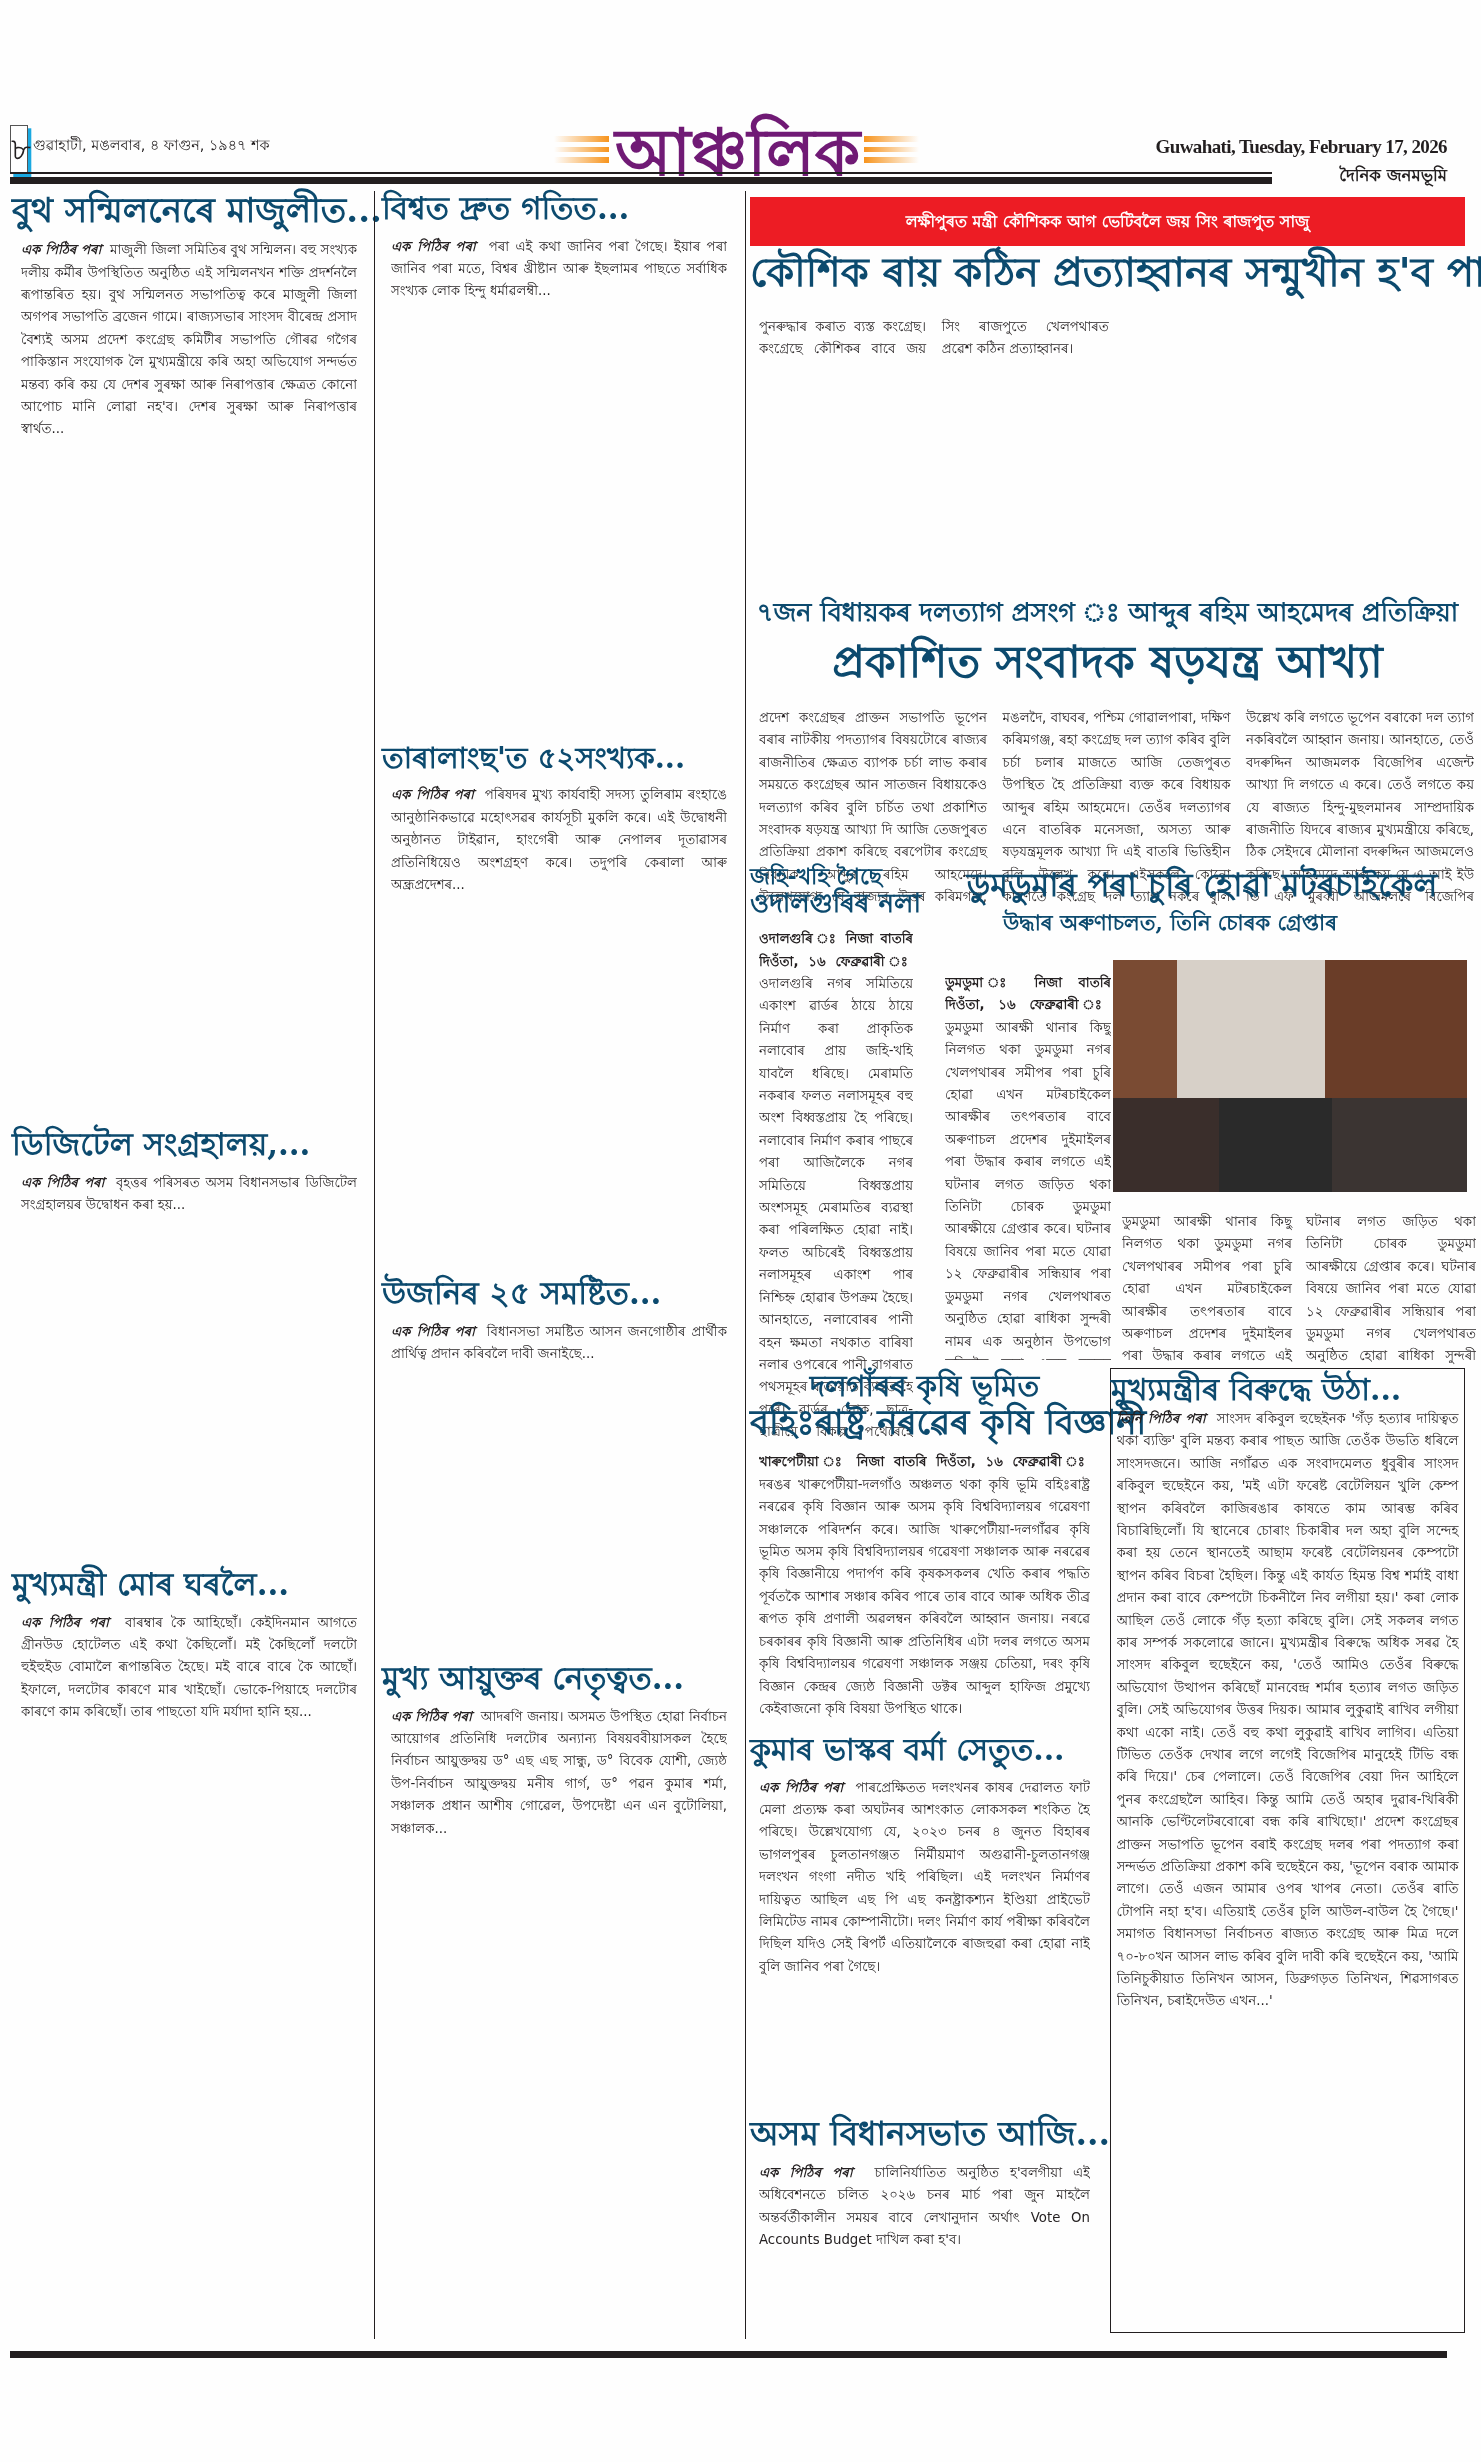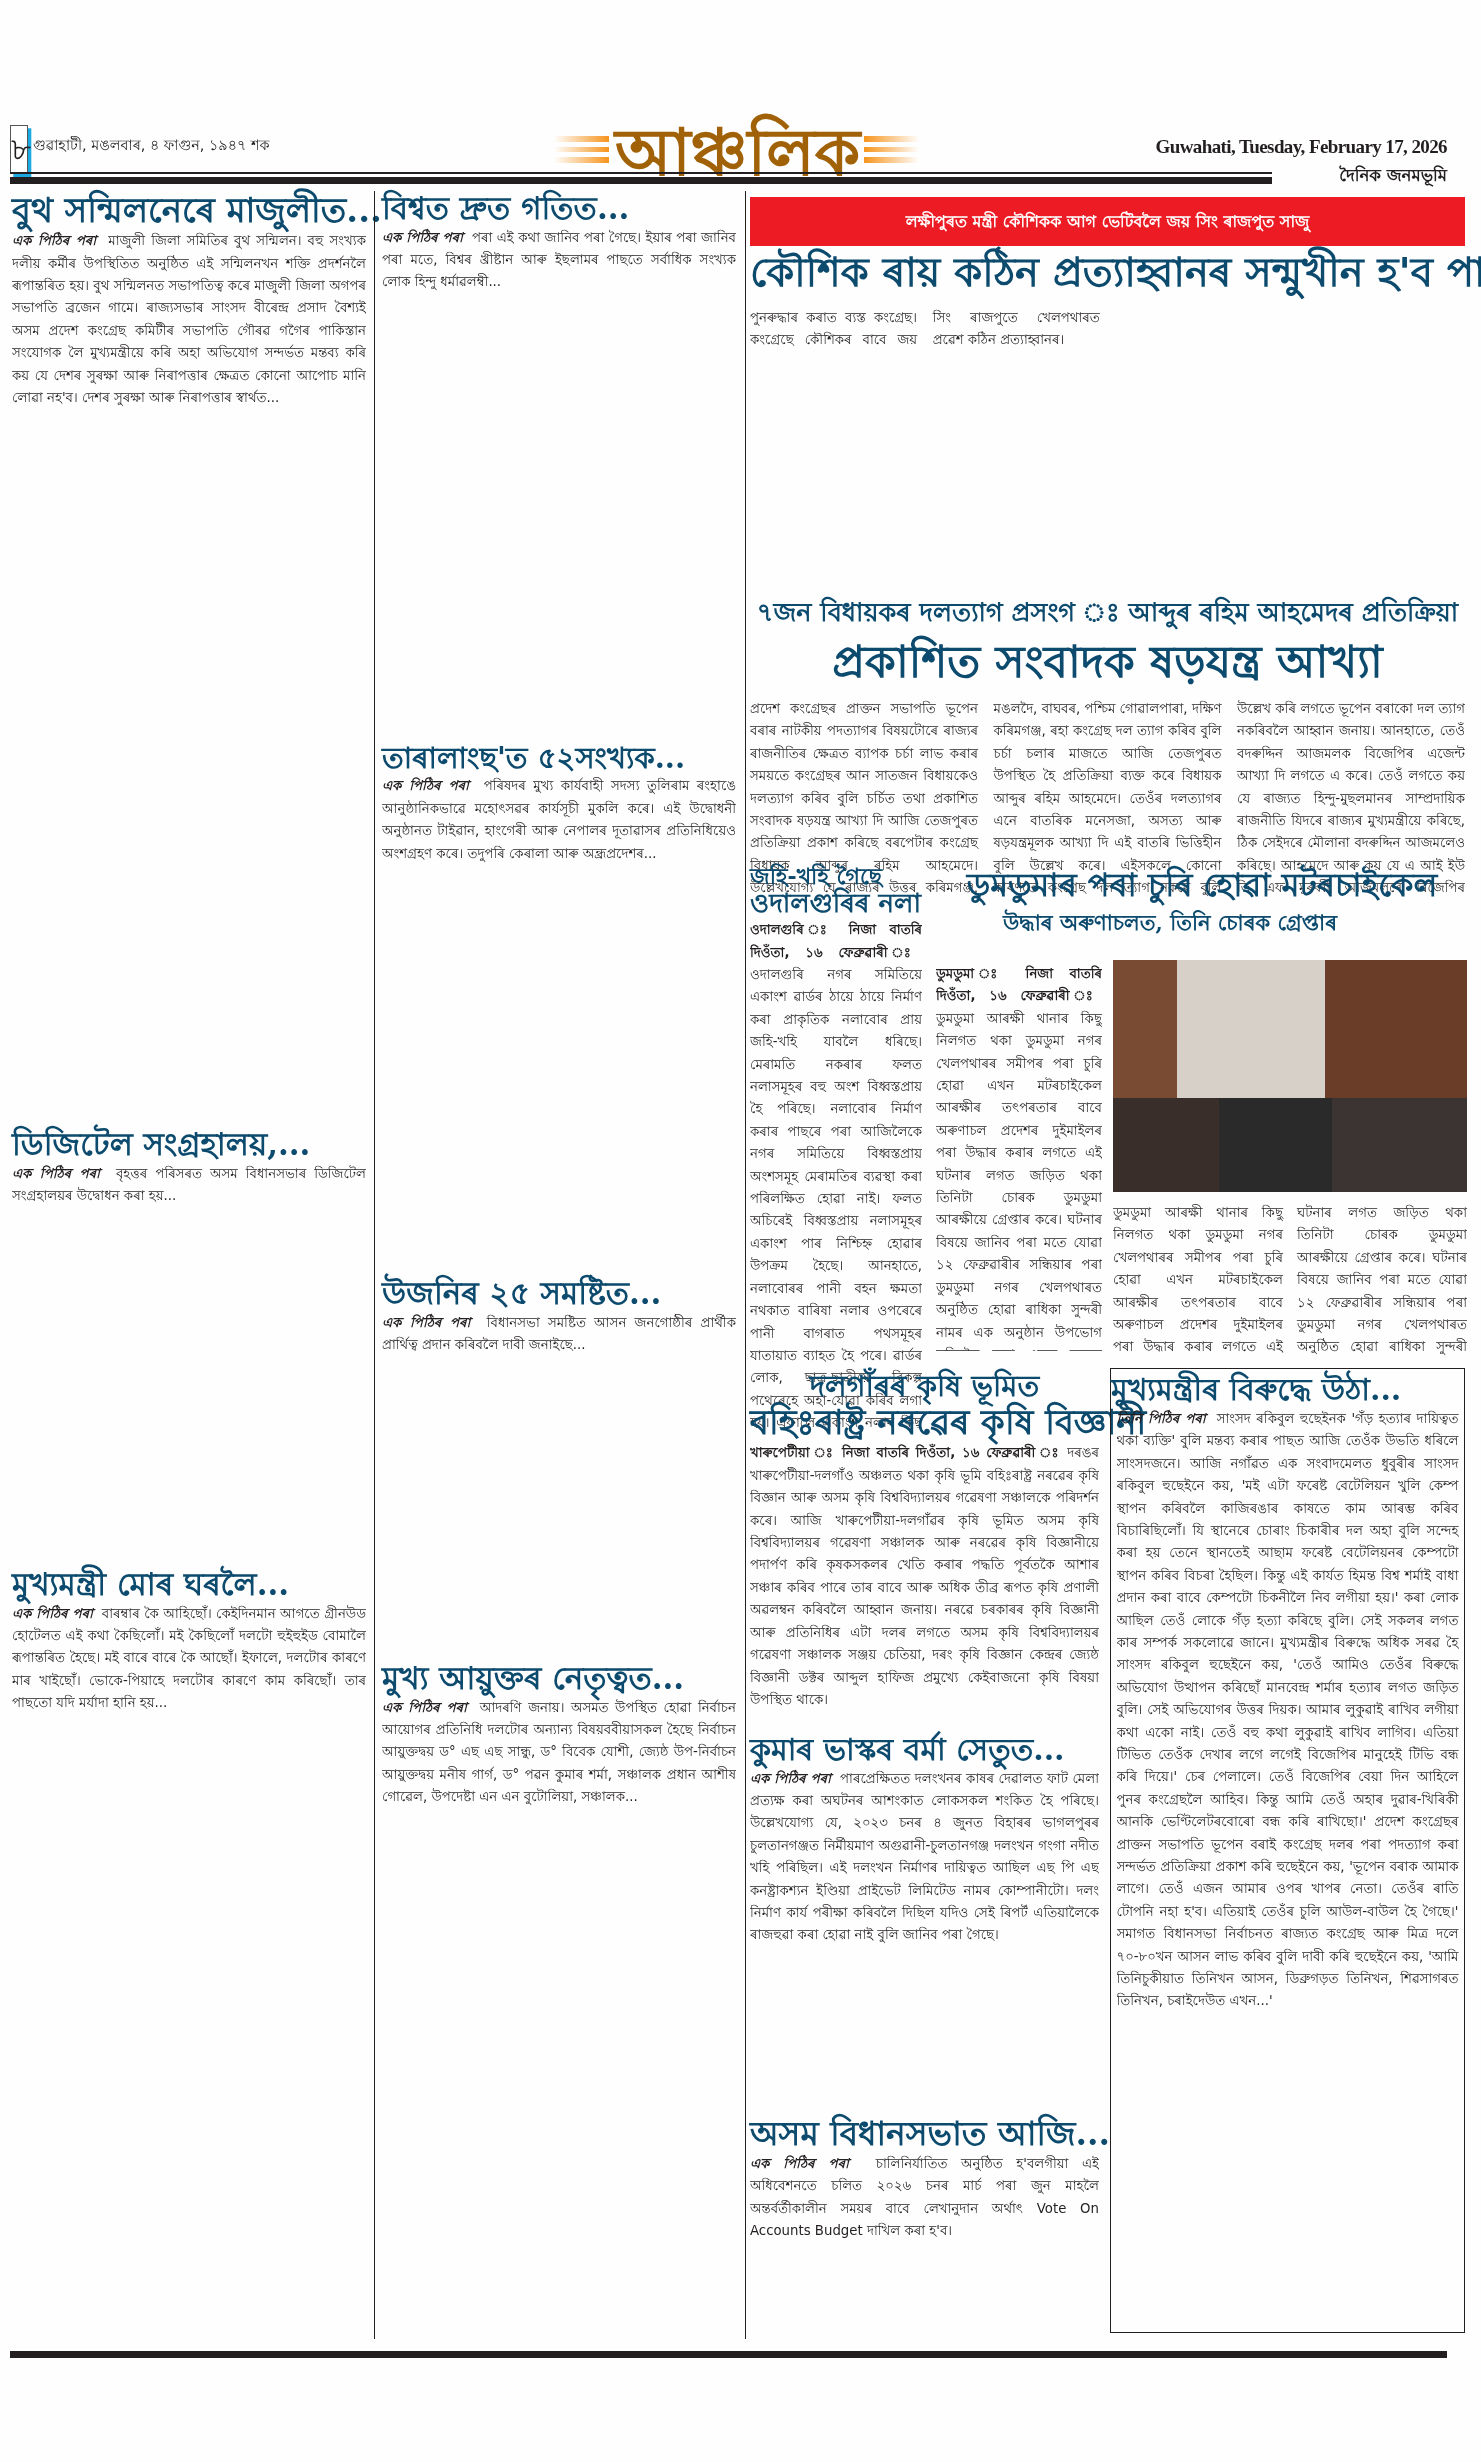--- a/index.html
+++ b/index.html
@@ -5,37 +5,37 @@
   html,body{margin:0;padding:0;background:#fefefe;}
   body{width:1481px;height:2462px;position:relative;overflow:hidden;font-family:"DejaVu Sans",sans-serif;color:#231f20;}
   .abs{position:absolute;}
   
   .page-num{left:10px;top:125px;width:15.5px;height:47px;border:1.1px solid #555;background:#fff;font-size:31px;line-height:47px;text-align:center;font-family:"DejaVu Serif",serif;box-shadow:3.3px 3.3px 0 #1aa9e1;}
   .date-as{left:33px;top:134px;font-size:14.4px;font-family:"DejaVu Sans",sans-serif;}
   .logo-wrap{left:554px;top:102px;width:377px;height:89px;}
   .logo-bars{position:absolute;top:34px;width:55px;height:33px;}
   .logo-bars i{display:block;height:5.5px;margin-bottom:5px;background:linear-gradient(90deg,rgba(247,148,29,0),#f7941d);}
   .logo-bars.r i{background:linear-gradient(90deg,#f7941d,rgba(247,148,29,0));}
-  .logo-text{position:absolute;left:61px;top:11px;font-size:65px;font-weight:bold;color:#a16207;font-family:"DejaVu Serif",serif;line-height:78px;}
+  .logo-text{position:absolute;left:61px;top:11px;font-size:65px;font-weight:bold;color:#701a75;font-family:"DejaVu Serif",serif;line-height:78px;}
   .date-en{right:34px;top:136px;font-size:19px;font-family:Liberation Serif, serif;font-weight:bold;letter-spacing:-0.6px;}
   .tag-en{right:34px;top:163px;font-size:16.6px;font-weight:bold;}
   .rule-top{left:10px;top:172px;width:1262px;height:2.2px;background:#231f20;}
   .rule-top2{left:10px;top:177px;width:1262px;height:6.6px;background:#231f20;}
   .rule-bot{left:10px;top:2351px;width:1437px;height:6.6px;background:#231f20;}
   
   .col{position:absolute;}
   .hl{font-weight:bold;font-family:"DejaVu Serif",serif;color:#0c4a6e;line-height:1.15;white-space:nowrap;}
   .body{font-size:13.3px;line-height:22.4px;text-align:justify;color:#231f20;}
   .dateline{font-style:italic;font-weight:bold;}
   .vline{position:absolute;width:1.1px;background:#231f20;}
   .red-banner{left:750px;top:197px;width:715px;height:49px;background:#ed1c24;color:#fff;font-size:16px;font-weight:bold;font-family:"DejaVu Serif",serif;text-align:center;line-height:49px;}
   .photo{left:929px;top:1042px;width:351px;height:89px;background:linear-gradient(90deg,#7a4b33 0 18%,#d7d0c8 18% 60%,#6a3d28 60% 100%);}
   .photo-body{left:929px;top:1130px;width:351px;height:83px;background:linear-gradient(90deg,#3a2e2b 0 30%,#2a2a2a 30% 62%,#3b3432 62% 100%);}
   .box{position:absolute;border:1.1px solid #231f20;}
-  .p{margin:0;}
+  .p{margin:9px;}
 </style>
 </head>
 <body>
 
 <div class="abs page-num">৮</div>
 <div class="abs date-as">গুৱাহাটী, মঙলবাৰ, ৪ ফাগুন, ১৯৪৭ শক</div>
 <div class="abs logo-wrap">
   <div class="logo-bars" style="left:0;">
       <i></i>
       <i></i>

